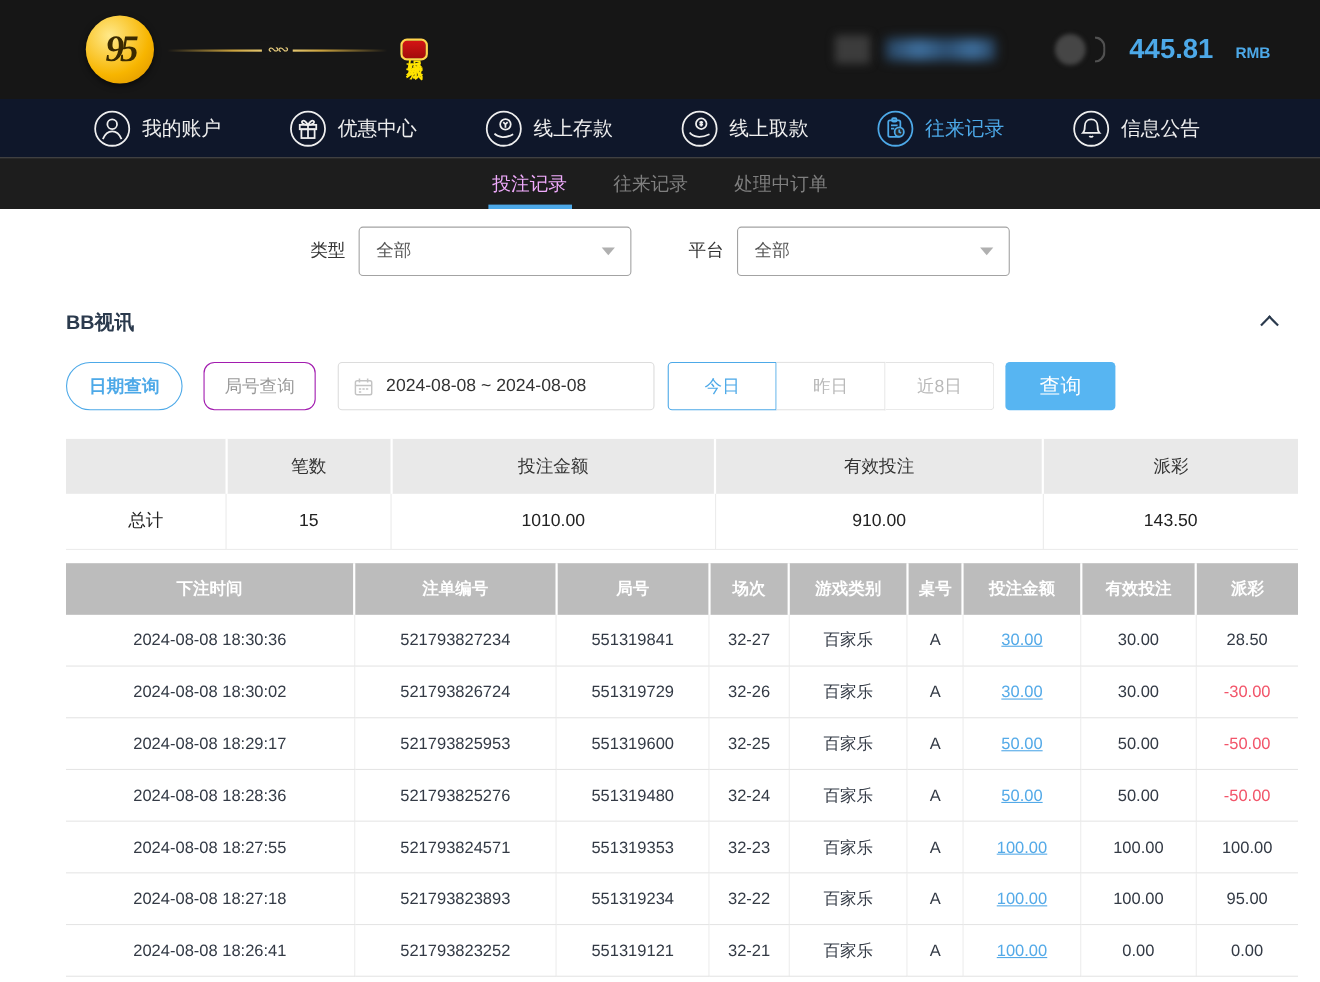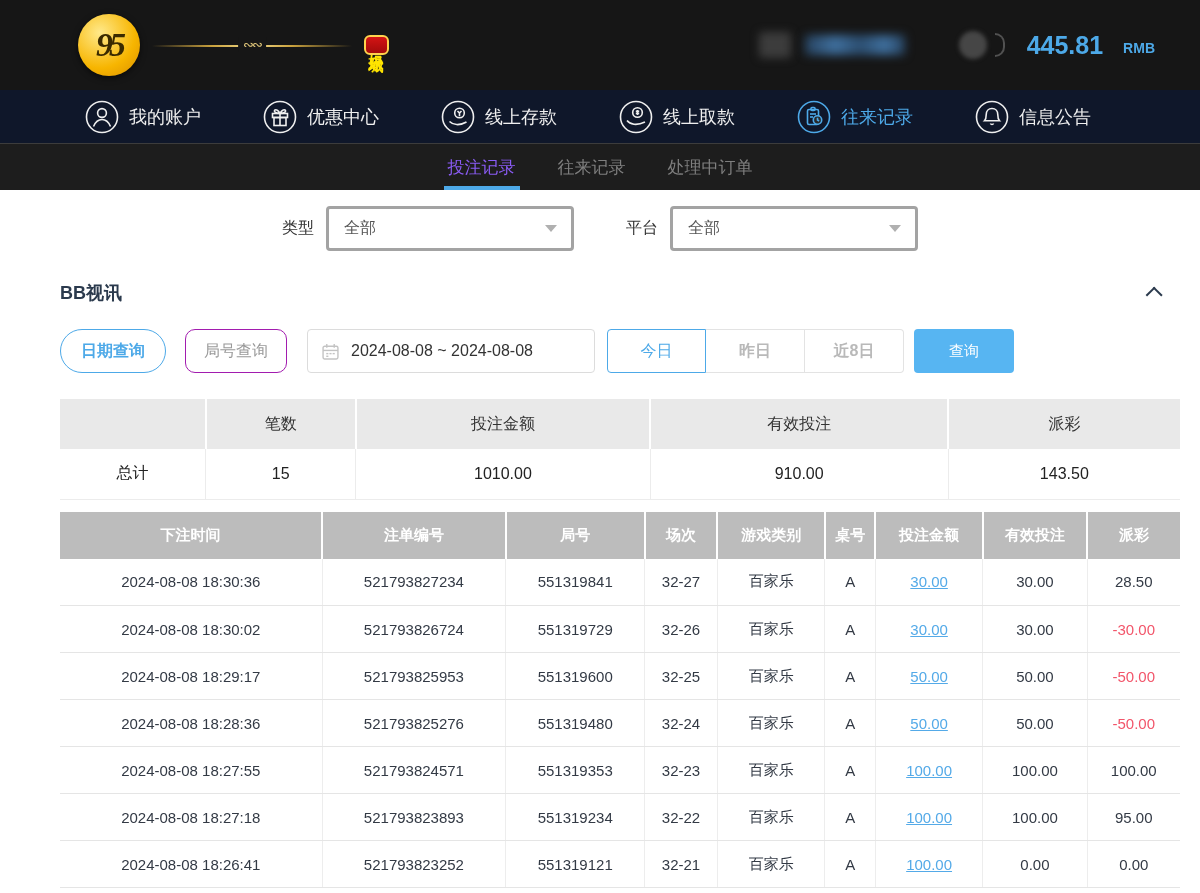--- a/index.html
+++ b/index.html
@@ -48,31 +48,31 @@
   .nav-item { display: flex; align-items: center; gap: 10px; color: #efefef;
     font-size: 18px; cursor: pointer; white-space: nowrap; }
   .nav-item.active { color: #4da9e8; }
   .nav-icon { width: 34px; height: 34px; display: block; }
 
   
   .sub-nav { height: 47px; background: #1d1d1d; border-top: 1px solid #3c3c3c;
     display: flex; align-items: stretch; justify-content: center; gap: 38px; }
   .sub-tab { display: flex; align-items: center; color: #7f7f7f; font-size: 17px;
     cursor: pointer; position: relative; padding: 0 2px; }
-  .sub-tab.active { color: #8b5cf6; }
+  .sub-tab.active { color: #f0abfc; }
   .sub-tab.active::after { content: ""; position: absolute; left: -2px; right: -2px;
     bottom: 0; height: 4px; background: #4da9e8; }
 
   
   .filter-row { display: flex; justify-content: center; align-items: center; gap: 12px;
     padding-top: 16px; }
   .filter-group { display: flex; align-items: center; gap: 12px; }
   .filter-group + .filter-group { margin-left: 40px; }
   .filter-label { font-size: 16px; color: #333; }
-  .select-box { width: 248px; height: 45px; border: 3px solid #a3a3a3; border-radius: 4px;
+  .select-box { width: 248px; height: 45px; border: 1px solid #a3a3a3; border-radius: 4px;
     display: flex; align-items: center; justify-content: space-between;
     padding: 0 14px 0 15px; cursor: pointer; background: #fff; }
   .select-value { font-size: 16px; color: #555; }
   .caret-down { width: 0; height: 0; border-left: 6px solid transparent;
     border-right: 6px solid transparent; border-top: 7px solid #b0b0b0; }
 
   
   .section-header { display: flex; justify-content: space-between; align-items: center;
     margin: 30px 28px 0 60px; }
   .section-title { font-size: 18px; font-weight: bold; color: #2b3a4d; }
@@ -89,23 +89,23 @@
   .btn-round-query { width: 102px; border: 1px solid #a21caf; border-radius: 10px;
     color: #999; font-size: 16px; margin-left: 19px; }
   .date-input { width: 288px; height: 44px; border: 1px solid #dcdcdc; border-radius: 4px;
     display: flex; align-items: center; gap: 12px; padding: 0 14px; margin-left: 20px;
     cursor: pointer; }
   .date-text { font-size: 16px; color: #333; }
   .range-group { display: flex; margin-left: 12px; border-radius: 22px; }
   .range-btn { width: 99px; border: 1px solid #e3e3e3; color: #b9b9b9; font-size: 16px; }
   .range-btn:first-child { border-radius: 4px 0 0 4px; }
   .range-btn:last-child { border-radius: 0 4px 4px 0; }
-  .range-btn + .range-btn { border-left: none; font-weight: bold; }
+  .range-btn + .range-btn { border-left: none; }
   .range-btn.active { border: 1px solid #4da9e8; color: #4da9e8; }
-  .btn-search { width: 100px; background: #57b5f2; color: #fff; font-size: 15px;
+  .btn-search { width: 100px; background: #57b5f2; color: #fff; font-size: 19px;
     border: none; border-radius: 4px; margin-left: 10px; }
 
   
   .summary-table { width: 1120px; margin: 26px 0 0 60px; border-collapse: collapse;
     table-layout: fixed; }
   .summary-table th { background: #e9e9e9; height: 50px; font-size: 16px; color: #333;
     font-weight: normal; border-right: 2px solid #fff; }
   .summary-table th:last-child { border-right: none; }
   .summary-table td { height: 50px; text-align: center; font-size: 16px; color: #222;
     border-right: 1px solid #ececec; border-bottom: 1px solid #ececec; background: #fff; }

